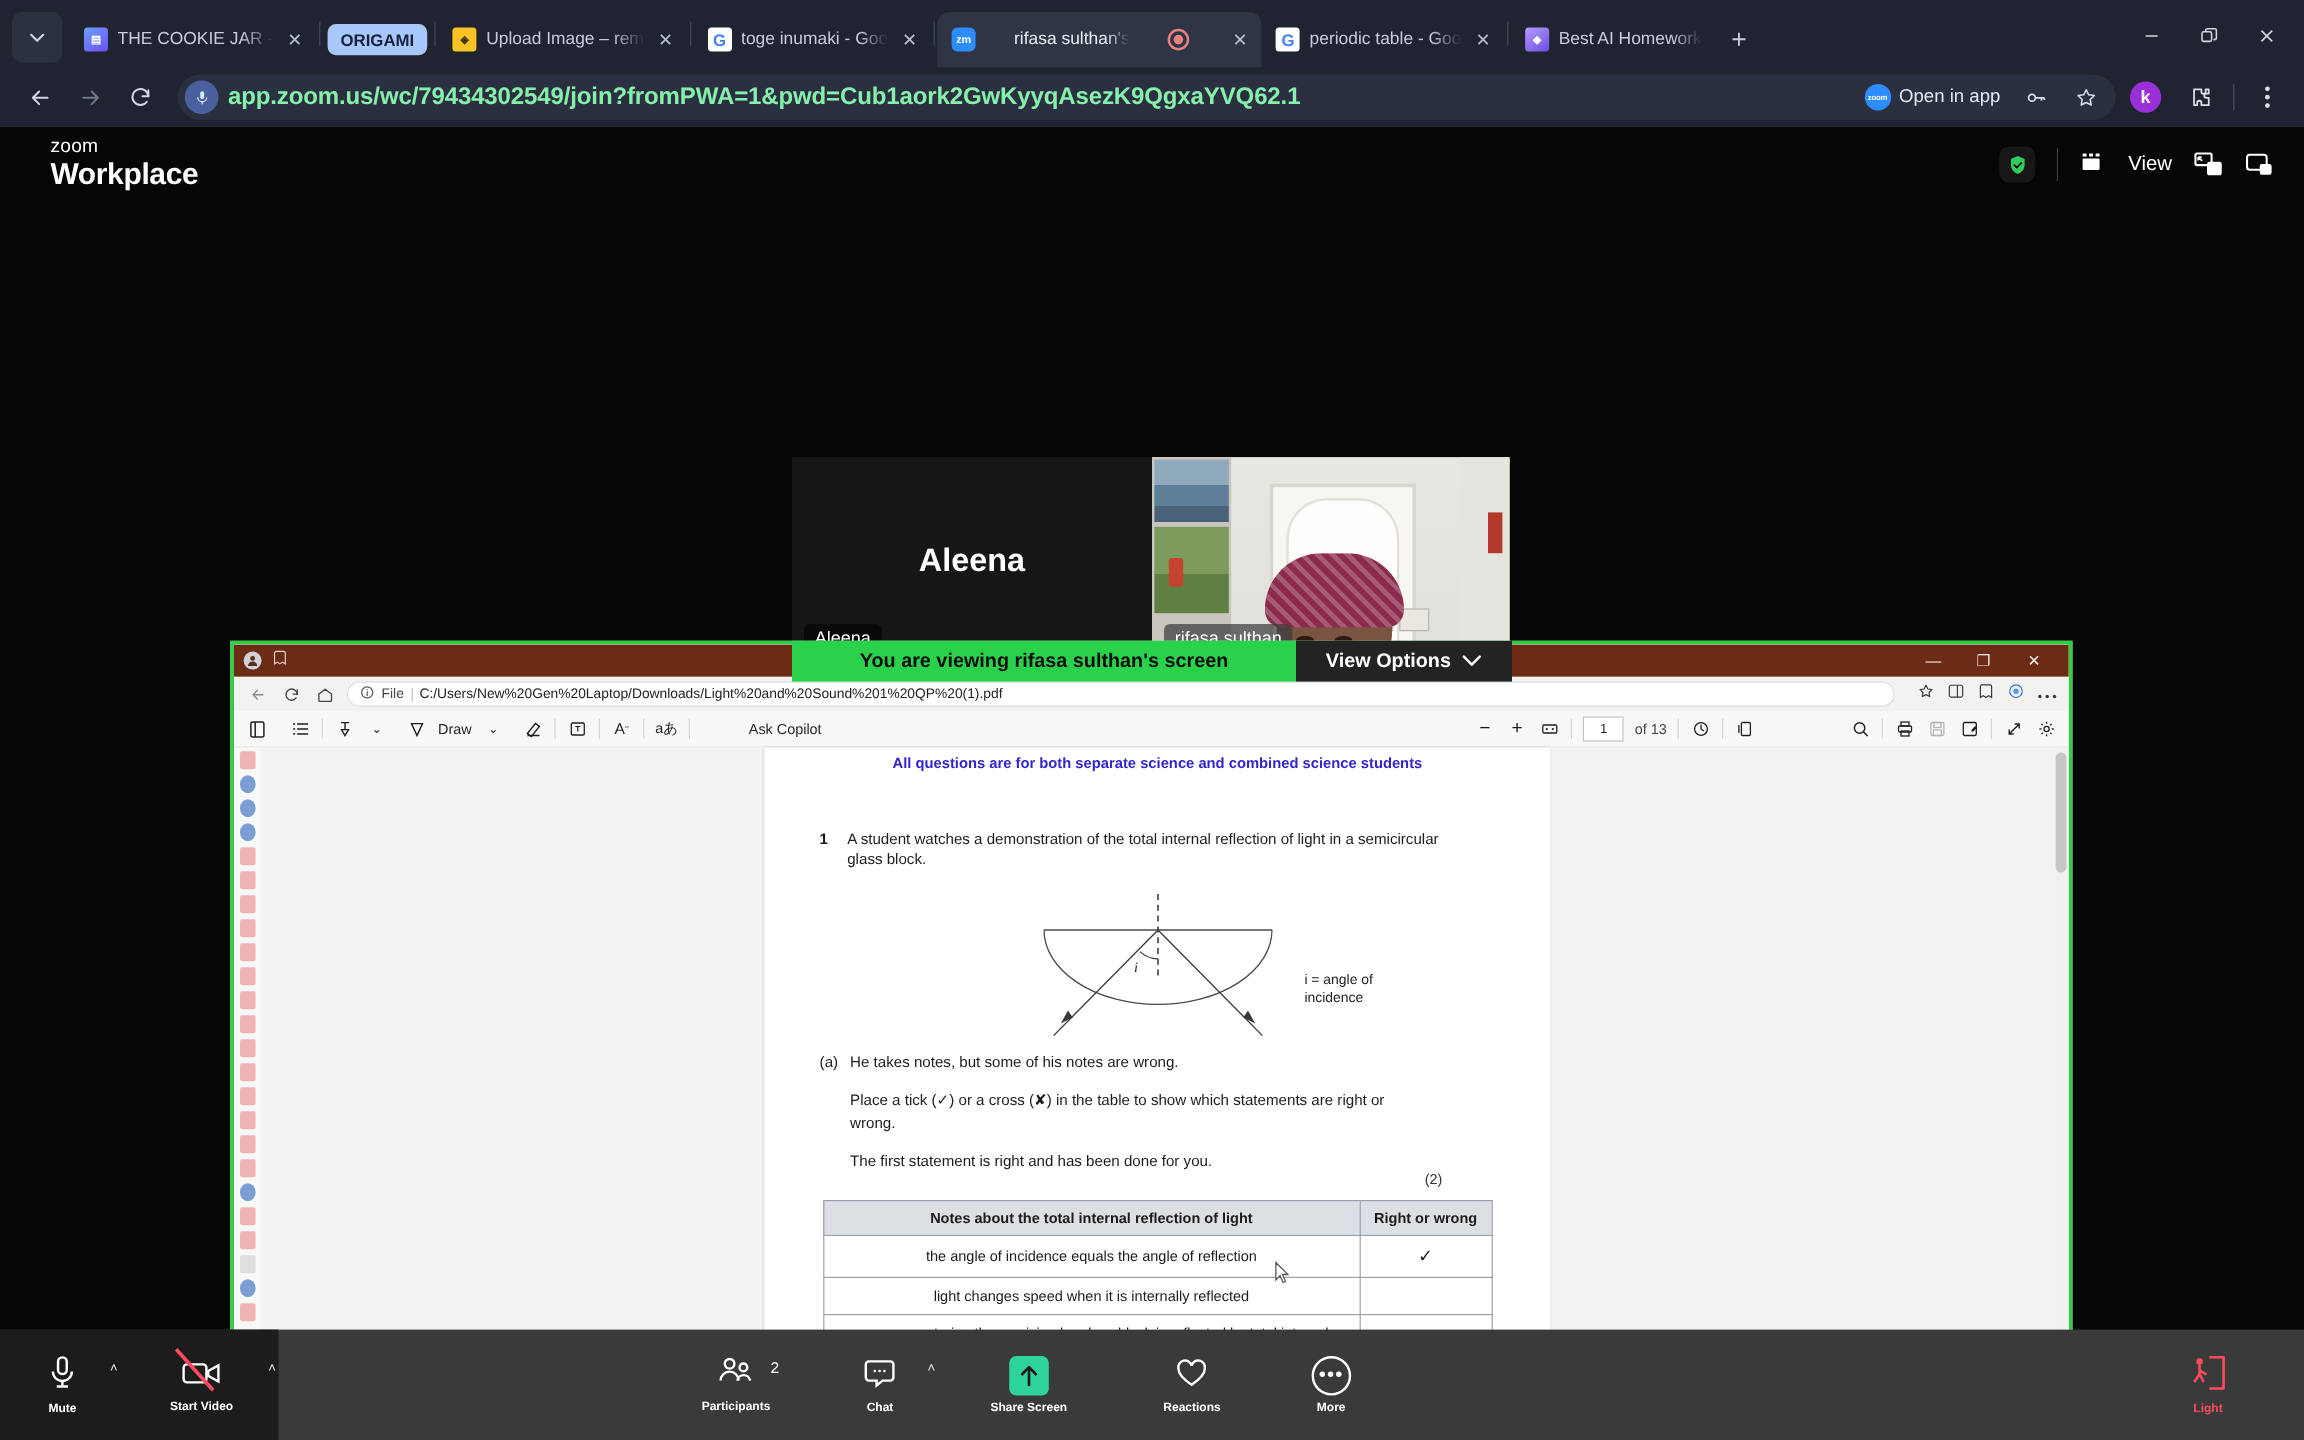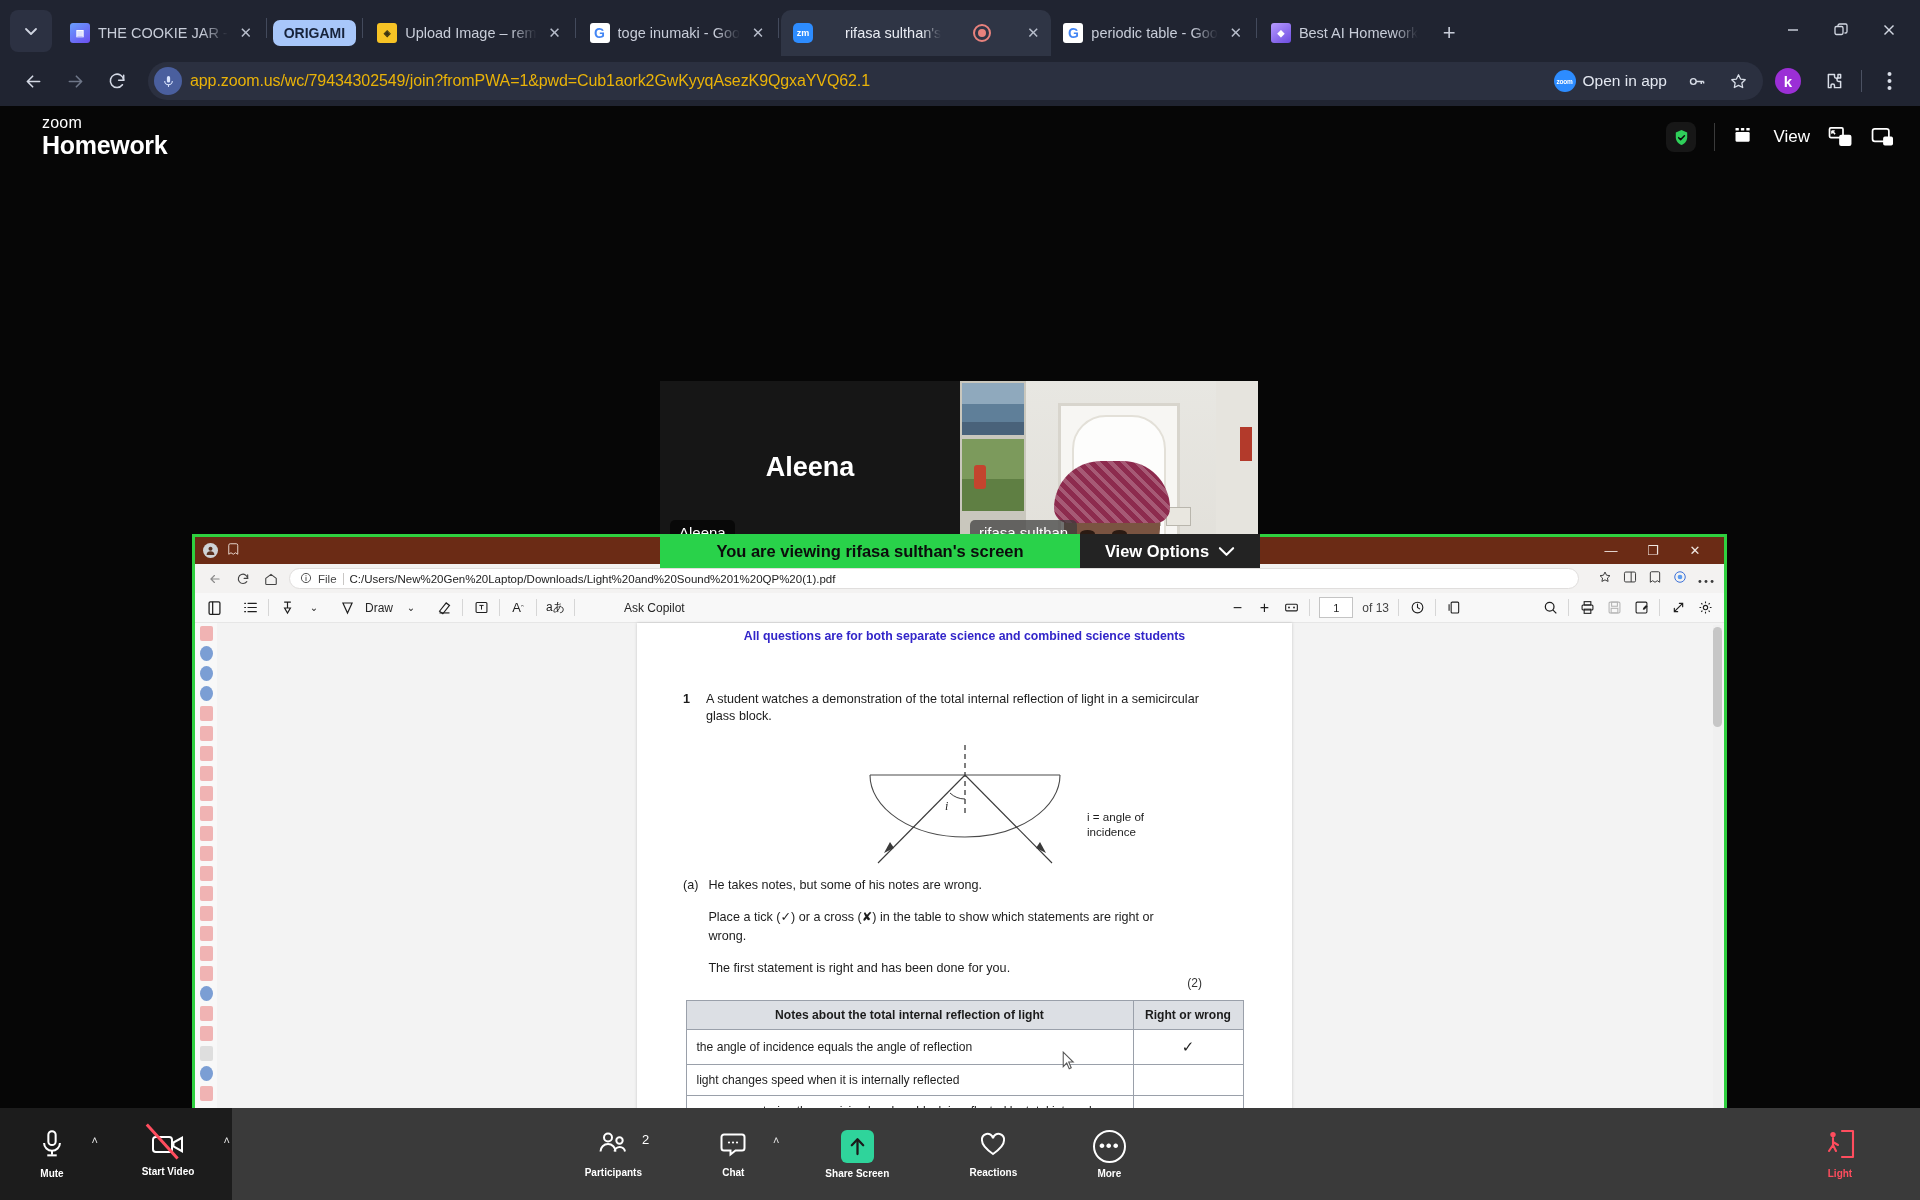--- a/index.html
+++ b/index.html
@@ -56,21 +56,21 @@
     height: 50px; background: #202431; display: flex; align-items: center;
     padding: 0 14px; gap: 4px;
   }
   .nav-btn { width: 38px; height: 38px; border-radius: 50%; display:flex;align-items:center;justify-content:center; color:#d3d8e4; flex:none;}
   .omnibox {
     flex: 1; height: 38px; background: #2b3040; border-radius: 19px;
     display:flex; align-items:center; padding: 0 8px 0 6px; margin: 0 8px; gap: 8px;
     min-width: 0;
   }
   .mic-chip { width:28px;height:28px;border-radius:50%;background:#4a5f9e;display:flex;align-items:center;justify-content:center;flex:none;}
-  .url-text { color: #eab308; font-size: 16px; white-space:nowrap; overflow:hidden; flex:1; letter-spacing:-0.1px;}
+  .url-text { color: #86efac; font-size: 20px; white-space:nowrap; overflow:hidden; flex:1; letter-spacing:-0.1px;font-weight:bold;}
   .openapp { display:flex;align-items:center;gap:7px; color:#e3e7f0; font-size:15.5px; padding-right:4px; flex:none;}
   .zoom-dot { width:22px;height:22px;border-radius:50%;background:#2d8cff;display:flex;align-items:center;justify-content:center;
      font-size:6.5px;color:#fff;font-weight:700;letter-spacing:-0.2px;}
   .tb-icon { width:34px;height:34px;display:flex;align-items:center;justify-content:center;color:#d9dee8;flex:none;}
   .profile-k { width:26px;height:26px;border-radius:50%;background:#9b2fd6;color:#fff;
      display:flex;align-items:center;justify-content:center;font-size:15px;font-weight:600;flex:none;}
   .vsep { width:1px;height:22px;background:#4b5162;margin:0 6px; flex:none;}
 
   
   .zoomapp { position:absolute; top:106px; left:0; width:1920px; height:1094px; background:#060606; }
@@ -160,21 +160,21 @@
   }
   .pg-header { text-align:center; color:#3225c9; font-weight:700; font-size:12.3px; margin-bottom:48px;}
   .q-row { display:flex; gap:16px; font-size:12.6px; line-height:1.36; }
   .q-num { font-weight:700; }
   .diagram { margin: 16px 0 10px 0; display:flex; justify-content:center; position:relative; }
   .subq { display:flex; gap:10px; font-size:12.6px; line-height:1.5; margin-top: 8px; }
   .subq-body p { margin-bottom: 13px; }
   .marks { text-align:right; font-size:12px; color:#333; margin: -4px 0 10px 0; padding-right: 44px;}
   table.notes { width: 558px; border-collapse: collapse; margin: 2px auto 0 auto; font-size:12.1px;}
   table.notes th { background:#dcdfe4; border:1px solid #9aa0aa; padding:7px 10px; font-weight:700; }
-  table.notes td { border:1px solid #9aa0aa; padding:8px 10px; vertical-align:middle; }
+  table.notes td { border:1px solid #9aa0aa; padding:8px 10px; vertical-align:middle;text-align:center; }
   table.notes td.ans { width:110px; text-align:center; font-size:15px; }
   .cursor-arrow { position:absolute; left:0; top:0; width:13px; height:19px; }
 
   .pdf-scrollbar { position:absolute; right:2px; top:2px; width:9px; height:676px; background:#f0f0f0;}
   .pdf-scrollbar i { position:absolute; top:2px; left:0; width:9px; height:100px; background:#c6c6c6; border-radius:5px; display:block;}
 
   
   .zoombar { position:absolute; left:0; bottom:0; width:1920px; height:92px; background:#3a3a3a;
      display:flex; align-items:center; color:#fff; }
   .zb-item { display:flex; flex-direction:column; align-items:center; justify-content:center;
@@ -333,21 +333,21 @@
           <circle cx="2.5" cy="17" r="2"></circle>
         </svg>
     </div>
   </div>
 
   <div class="zoomapp">
 
     <div class="zoom-header">
       <div class="zoom-logo">
         <div class="z1">zoom</div>
-        <div class="z2">Homework</div>
+        <div class="z2">Workplace</div>
       </div>
       <div class="zoom-hdr-right">
         <div class="shield">
           <svg width="19" height="19" viewBox="0 0 24 24">
               <path d="M12 2.6l7.2 3v6.1c0 4.6-3 8.3-7.2 9.7-4.2-1.4-7.2-5.1-7.2-9.7V5.6z" fill="#2fcf5a"></path>
               <path d="M8.4 12.2l2.5 2.5 4.8-4.9" fill="none" stroke="#0b0b0b" stroke-width="1.9" stroke-linecap="round" stroke-linejoin="round"></path>
             </svg>
         </div>
         <div class="hdr-sep"></div>
         <div class="hdr-item">

